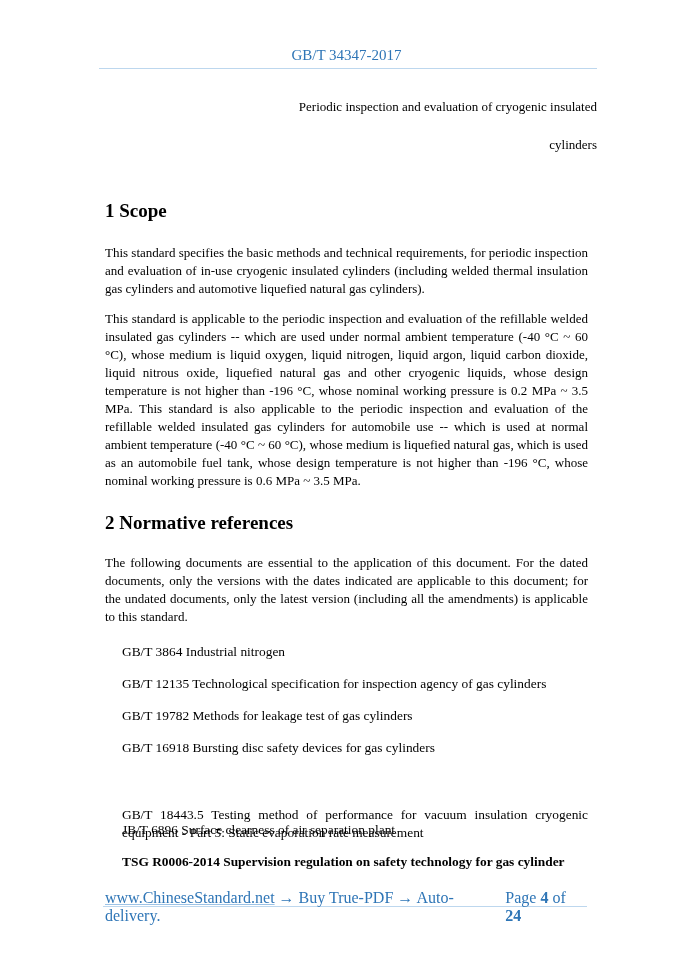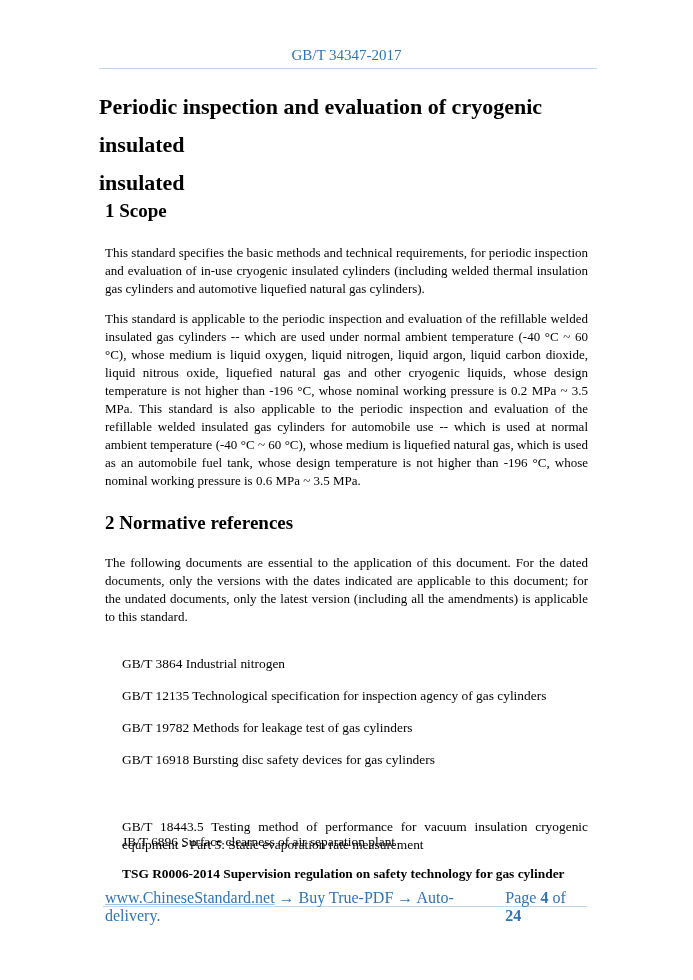--- a/index.html
+++ b/index.html
@@ -10,54 +10,54 @@
     }
     .header-code {
       position: absolute; top: 47px; left: 0; width: 693px; text-align: center;
       font-size: 15px; color: #2e75b6;
     }
     .header-rule {
       position: absolute; top: 68px; left: 99px; width: 498px; height: 1px;
       background: #bdd7ee;
     }
     .title {
-      position: absolute; top: 88px; left: 99px; width: 498px; text-align: left;
-      font-size: 22px; font-weight: bold; line-height: 38px;
+      position: absolute; top: 88px; left: 99px; width: 498px; text-align: right;
+      font-size: 13px; font-weight: normal; line-height: 38px;
     }
     .h1 {
       position: absolute; left: 105px; font-size: 19px; font-weight: bold;
     }
     .para {
       position: absolute; left: 105px; width: 483px;
       font-size: 13px; line-height: 18px; text-align: justify;
     }
     .ref {
       position: absolute; left: 122px; width: 466px;
-      font-size: 13.4px; line-height: 18px; text-align: justify; margin-top: 12px;
+      font-size: 13.4px; line-height: 18px; text-align: justify;
     }
     .footer-rule {
       position: absolute; top: 906px; left: 103px; width: 484px; height: 1px;
       background: #bdd7ee;
     }
     .footer {
       position: absolute; top: 889px; left: 105px; width: 480px;
       font-size: 16px; color: #2e75b6; display: flex; justify-content: space-between;
     }
     .footer a { color: #2e75b6; text-decoration: underline; text-decoration-color: #9dc3e6; }
     .footer b { font-weight: bold; }
   </style>
 </head>
 <body>
 
 <div class="header-code">GB/T 34347-2017</div>
 <div class="header-rule"></div>
 
 <div class="title">
   <div>Periodic inspection and evaluation of cryogenic insulated</div>
-  <div>insulated</div>
+  <div>cylinders</div>
 </div>
 
 <div class="h1" style="top:200px;">1 Scope</div>
 <div class="para" style="top:244px;">This standard specifies the basic methods and technical requirements, for periodic inspection and evaluation of in-use cryogenic insulated cylinders (including welded thermal insulation gas cylinders and automotive liquefied natural gas cylinders).</div>
 <div class="para" style="top:310px;">This standard is applicable to the periodic inspection and evaluation of the refillable welded insulated gas cylinders -- which are used under normal ambient temperature (-40 °C ~ 60 °C), whose medium is liquid oxygen, liquid nitrogen, liquid argon, liquid carbon dioxide, liquid nitrous oxide, liquefied natural gas and other cryogenic liquids, whose design temperature is not higher than -196 °C, whose nominal working pressure is 0.2 MPa ~ 3.5 MPa. This standard is also applicable to the periodic inspection and evaluation of the refillable welded insulated gas cylinders for automobile use -- which is used at normal ambient temperature (-40 °C ~ 60 °C), whose medium is liquefied natural gas, which is used as an automobile fuel tank, whose design temperature is not higher than -196 °C, whose nominal working pressure is 0.6 MPa ~ 3.5 MPa.</div>
 
 <div class="h1" style="top:512px;">2 Normative references</div>
 <div class="para" style="top:554px;">The following documents are essential to the application of this document. For the dated documents, only the versions with the dates indicated are applicable to this document; for the undated documents, only the latest version (including all the amendments) is applicable to this standard.</div>
 
 <div class="ref" style="top:643px;">GB/T 3864 Industrial nitrogen</div>

